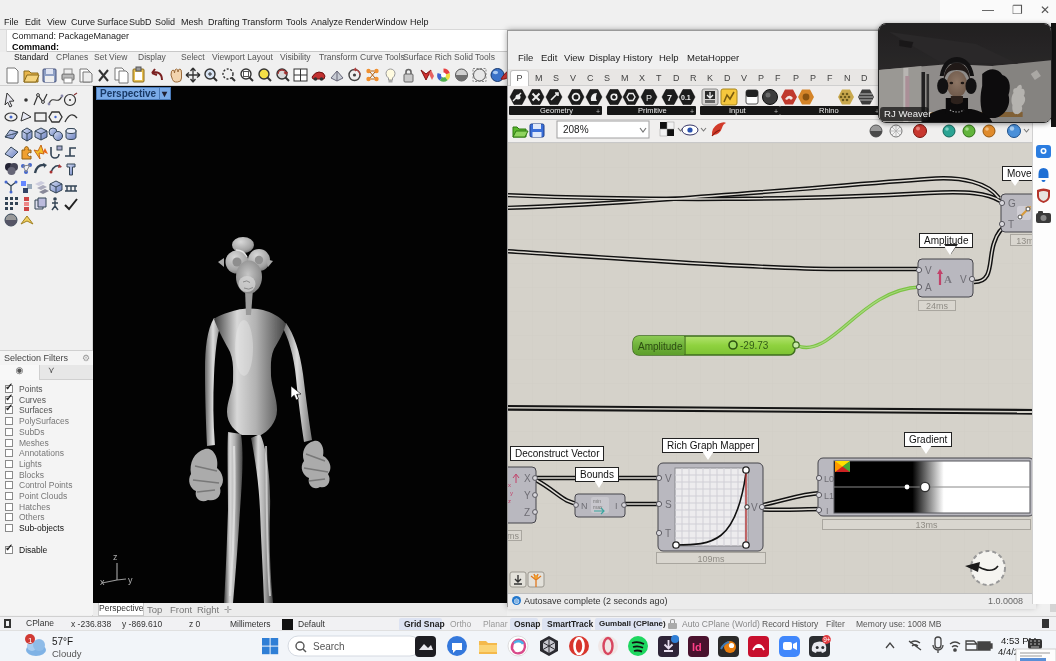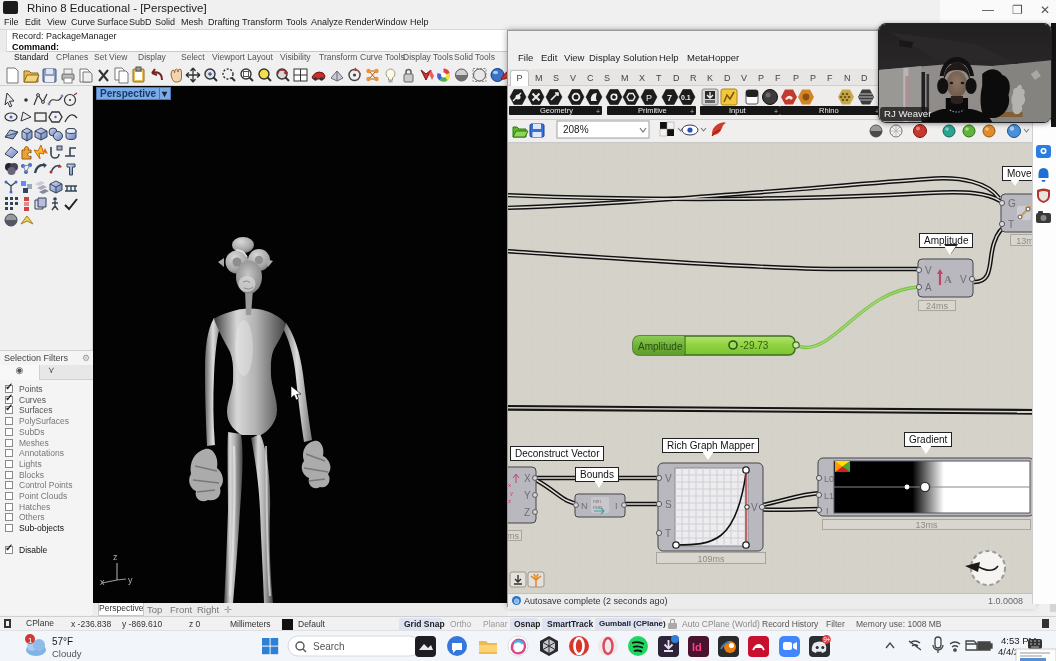--- a/index.html
+++ b/index.html
@@ -32,24 +32,20 @@
 
 #cam{left:878px;top:23px;width:174px;height:100px;border-radius:8px;overflow:hidden;border:1px solid #222;z-index:40;box-shadow:0 1px 5px rgba(0,0,0,.4)}
 
 #rstrip{left:1032px;top:112px;width:24px;height:492px;background:#fdfdfd;border-left:1px solid #d0d0d0;z-index:8}
 .chk{display:inline-block;width:8px;height:8px;border:1px solid #8a8a8a;background:#fff;margin-right:6px;vertical-align:-1px;position:relative}
 .chk.on:before{content:"✓";position:absolute;left:-1px;top:-4px;font-size:10px;color:#222;font-weight:bold}
 </style></head>
 <body>
 <div id="stage">
 
-<div class="abs" id="titlebar">
-  <div class="abs" style="left:3px;top:1px;width:15px;height:13px;background:#1b1b1b;border-radius:2px"></div>
-  <div class="abs" style="left:27px;top:2px;font-size:11.5px">Rhino 8 Educational - [Perspective]</div>
-</div>
 <div class="abs" style="left:940px;top:0;width:116px;height:23px;background:#fafafa;z-index:3;font-size:12px;color:#555">
   <span class="abs" style="left:42px;top:3px">—</span>
   <span class="abs" style="left:72px;top:3px">❐</span>
   <span class="abs" style="left:100px;top:3px">✕</span>
 </div>
 
 <div class="abs" id="menubar">
       <span class="abs" style="left:4px;top:1px">File</span>
       <span class="abs" style="left:25px;top:1px">Edit</span>
       <span class="abs" style="left:47px;top:1px">View</span>
@@ -62,35 +58,35 @@
       <span class="abs" style="left:242px;top:1px">Transform</span>
       <span class="abs" style="left:286px;top:1px">Tools</span>
       <span class="abs" style="left:311px;top:1px">Analyze</span>
       <span class="abs" style="left:345px;top:1px">Render</span>
       <span class="abs" style="left:375px;top:1px">Window</span>
       <span class="abs" style="left:410px;top:1px">Help</span>
     </div>
 
 <div class="abs" id="cmdarea">
   <div class="abs" style="left:0;top:0;width:7px;height:23px;background:#ececec;border-right:1px solid #dcdcdc"></div>
-  <div class="abs" style="left:12px;top:1px;font-size:9px;color:#222">Record: PackageManager</div>
+  <div class="abs" style="left:12px;top:1px;font-size:9px;color:#222">Command: PackageManager</div>
   <div class="abs" style="left:12px;top:12px;font-size:9px;color:#000;font-weight:bold">Command:</div>
 </div>
 
 <div class="abs" id="tabrow">
   <span class="abs" style="left:14px;color:#111">Standard</span>
   <span class="abs" style="left:56px">CPlanes</span>
   <span class="abs" style="left:94px">Set View</span>
   <span class="abs" style="left:138px">Display</span>
   <span class="abs" style="left:181px">Select</span>
   <span class="abs" style="left:212px">Viewport Layout</span>
   <span class="abs" style="left:280px">Visibility</span>
   <span class="abs" style="left:319px">Transform</span>
   <span class="abs" style="left:360px">Curve Tools</span>
-  <span class="abs" style="left:403px">Display Tools</span>
+  <span class="abs" style="left:403px">Surface Rich</span>
   <span class="abs" style="left:454px">Solid Tools</span>
 </div>
 
 <div class="abs" id="toolrow"><svg width="1056" height="21" id="toolsvg">
 <g transform="translate(5,2)">
   <g transform="translate(0,0)">
             <path d="M2,1 h8 l3,3 v12 h-11 z" fill="#fff" stroke="#777"></path>
           </g>
   <g transform="translate(18,0)">
             <path d="M1,15 L1,4 h5 l2,2 h7 v9 z" fill="#e8b64c" stroke="#8a6a1a"></path>
@@ -540,21 +536,21 @@
   <span class="abs" style="left:856px;top:2px;color:#555">Memory use: 1008 MB</span>
   <span class="abs" style="left:1042px;top:2px;width:7px;height:9px;border:2px solid #333;border-left-width:5px"></span>
 </div>
 
 <div class="abs" id="gh">
   <div class="abs" id="ghmenu">
     <span class="abs" style="left:10px;top:3px">File</span>
         <span class="abs" style="left:33px;top:3px">Edit</span>
         <span class="abs" style="left:56px;top:3px">View</span>
         <span class="abs" style="left:81px;top:3px">Display</span>
-        <span class="abs" style="left:115px;top:3px">Solution</span>
+        <span class="abs" style="left:115px;top:3px">History</span>
         <span class="abs" style="left:151px;top:3px">Help</span>
         <span class="abs" style="left:179px;top:3px">MetaHopper</span>
   </div>
   <div class="abs" id="ghtabs">
     <div class="abs" style="left:2px;top:1px;width:19px;height:16px;background:#fff;border:1px solid #c0c0c0;border-bottom:none;border-radius:3px 3px 0 0;text-align:center;line-height:15px">P</div>
     <span class="abs" style="left:27px;top:4px">M</span>
         <span class="abs" style="left:45px;top:4px">S</span>
         <span class="abs" style="left:62px;top:4px">V</span>
         <span class="abs" style="left:79px;top:4px">C</span>
         <span class="abs" style="left:96px;top:4px">S</span>

